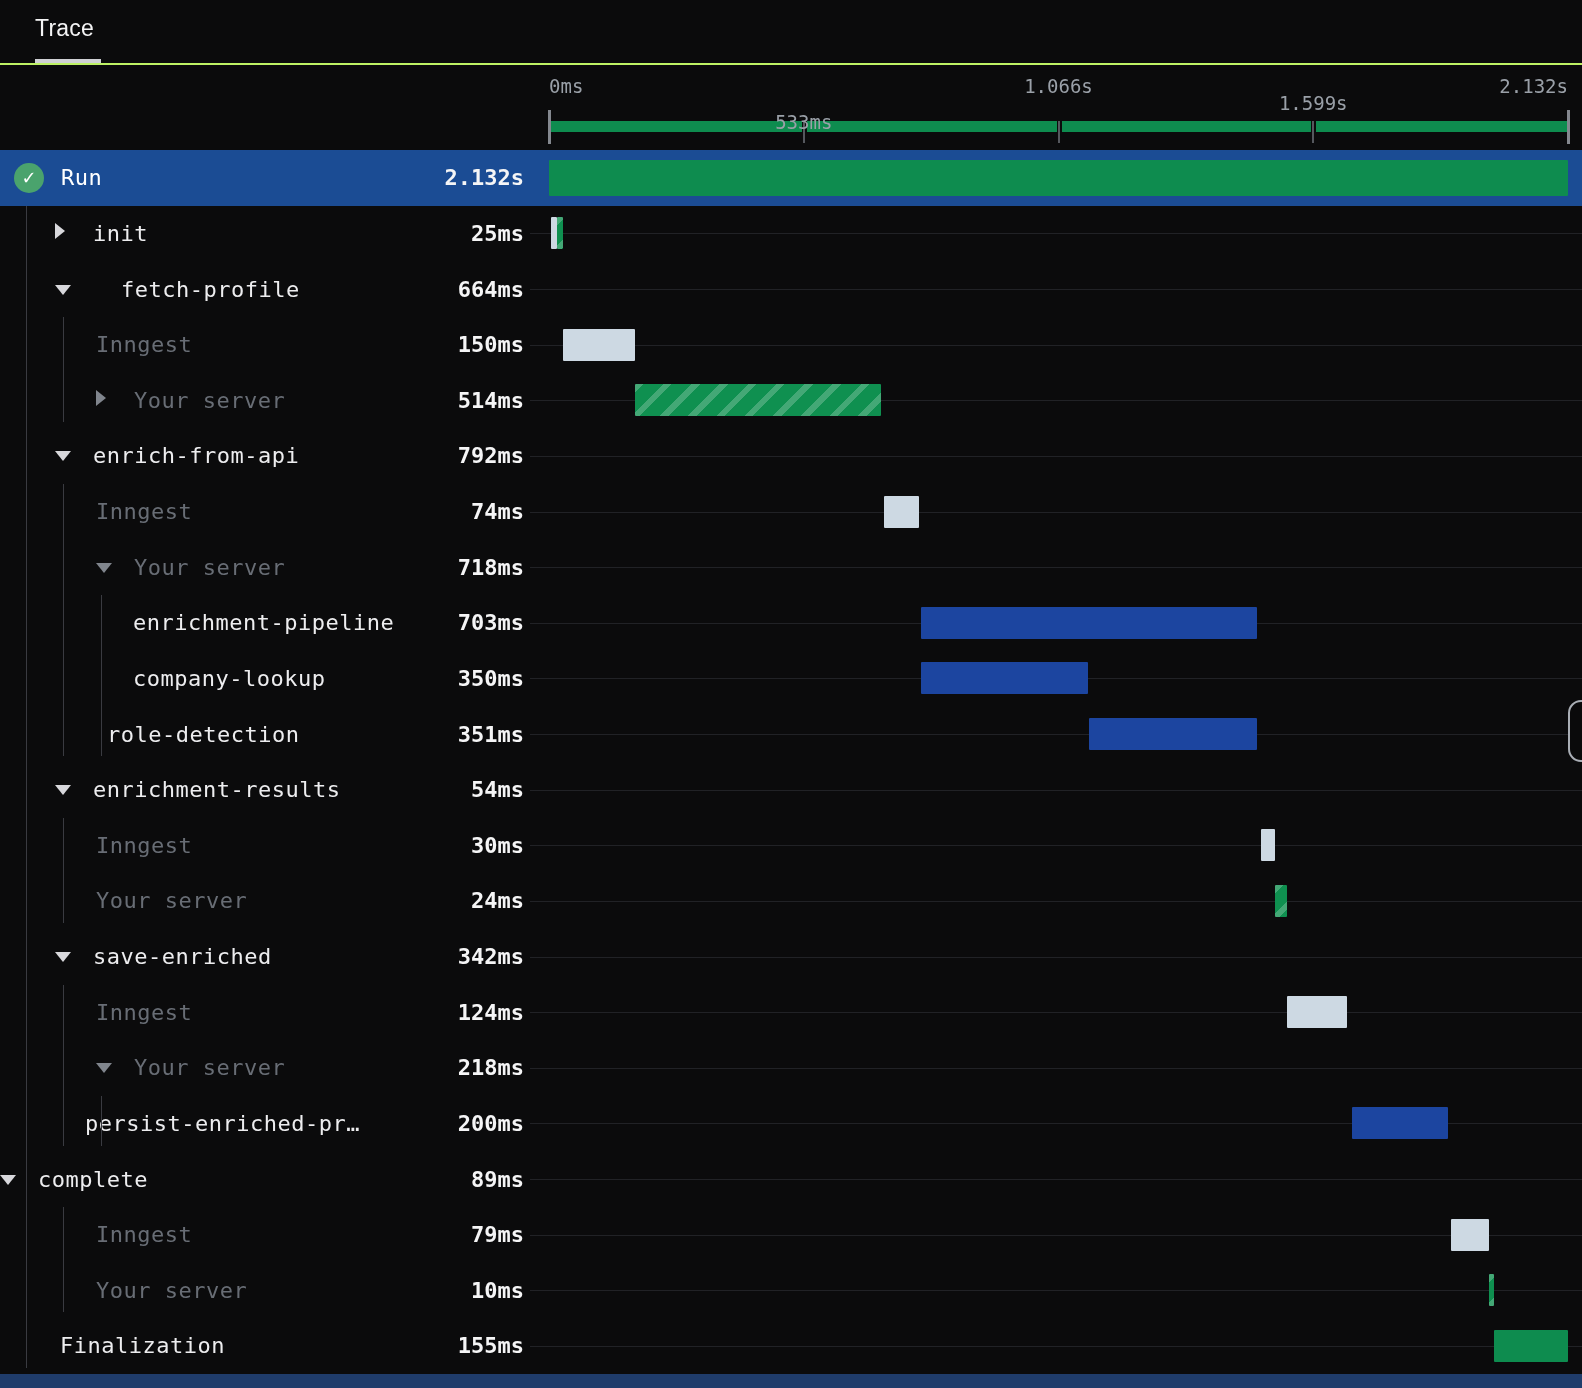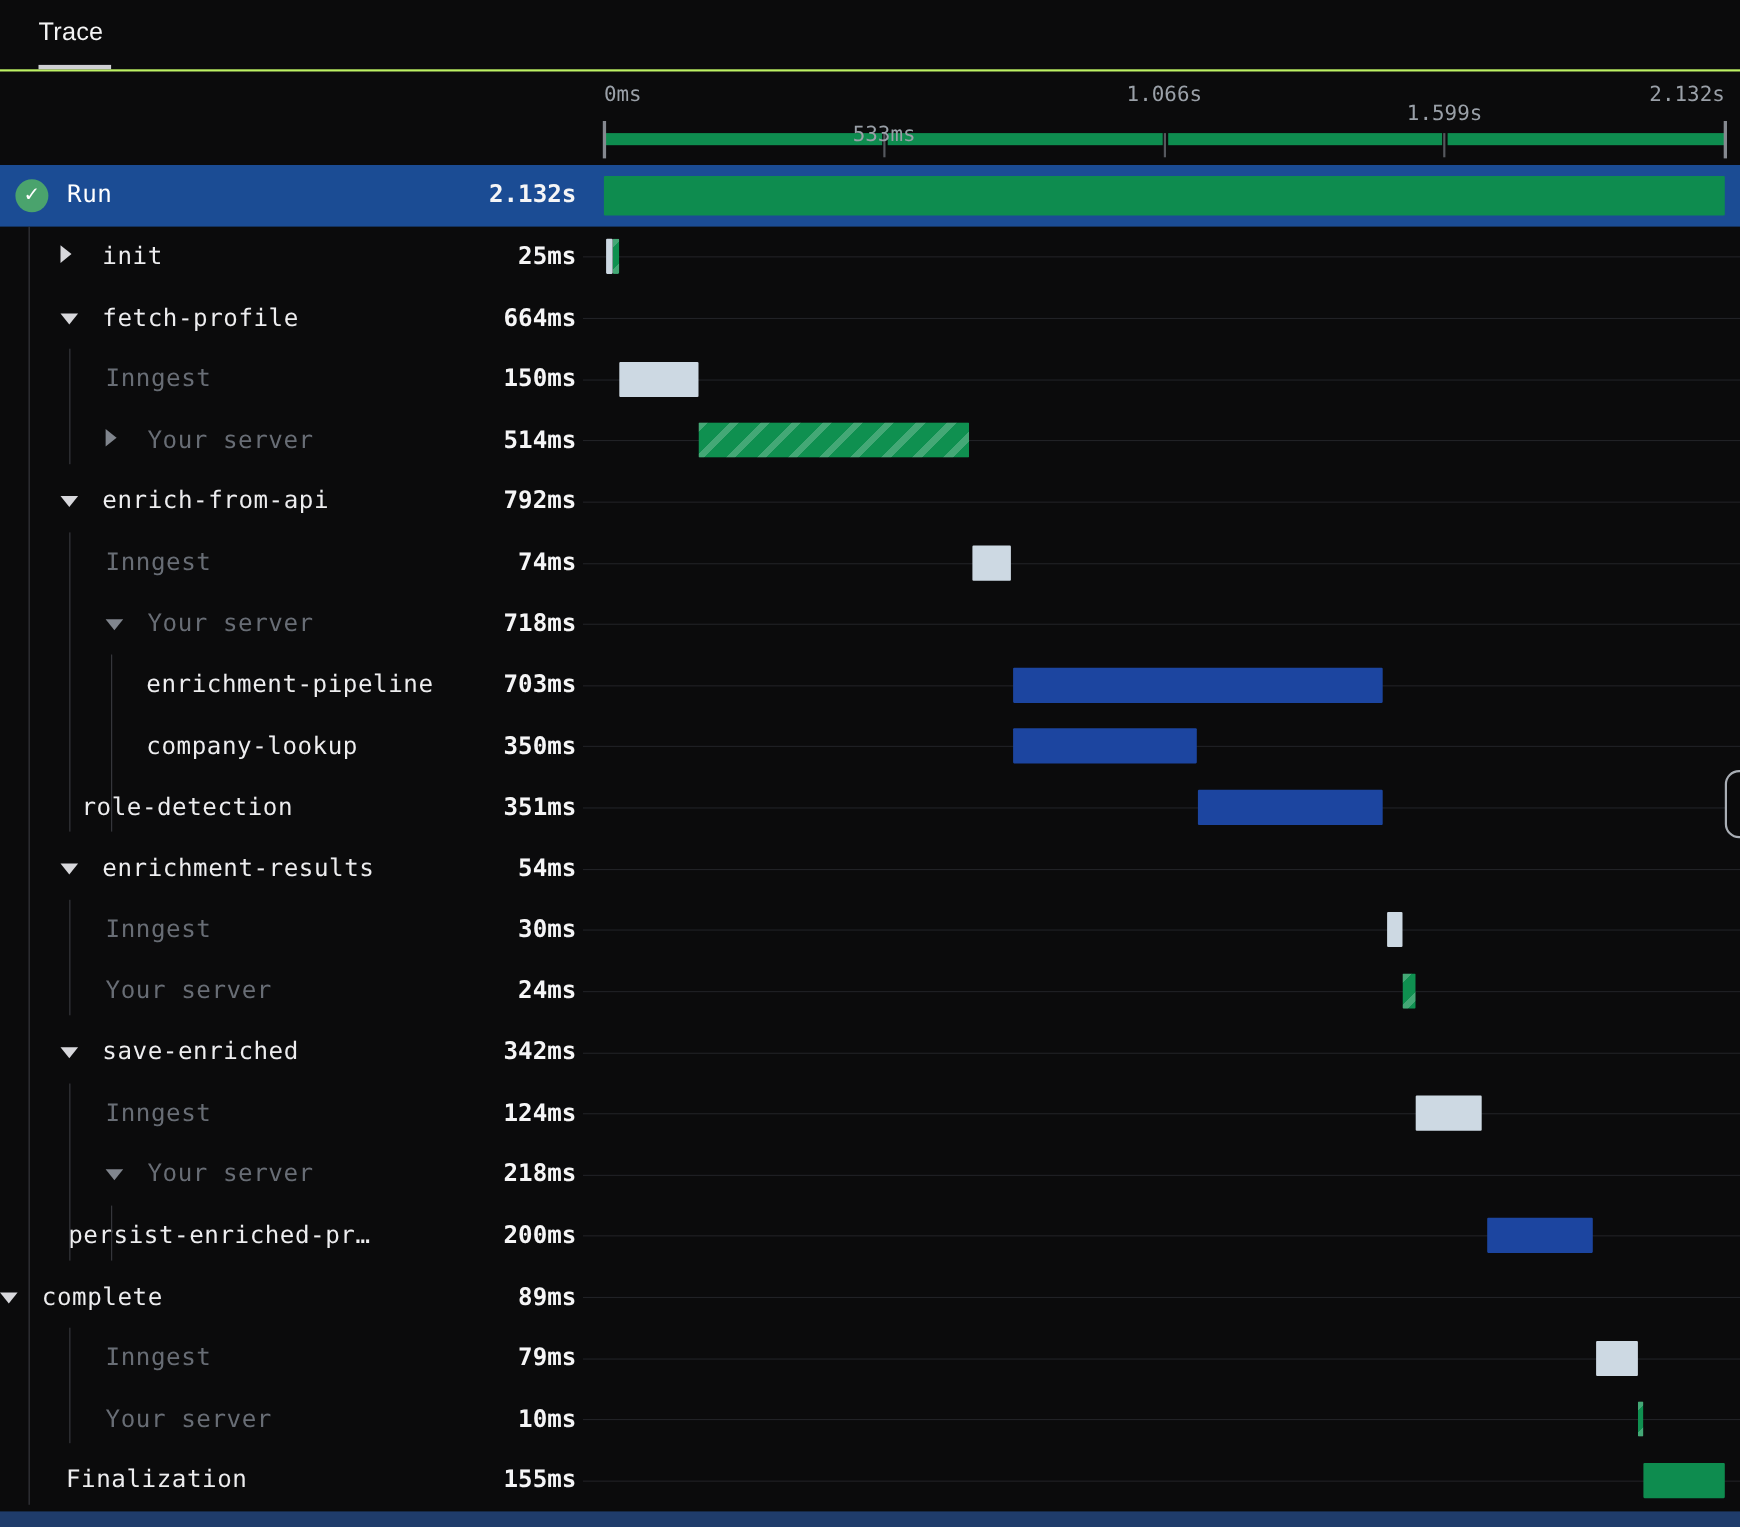--- a/index.html
+++ b/index.html
@@ -107,21 +107,21 @@
         <span class="lbl">init</span>
         <span class="dur">25ms</span>
       </div>
       <div class="track">
         <div class="bar bar-inngest" style="left: 0.234522%; width: 0.562852%;"></div>
         <div class="bar bar-server" style="left: 0.797373%; width: 0.609756%;"></div>
       </div>
     </div>
     <div class="row tone-white">
       <div class="row-line"></div>
-      <div class="left-cell" style="padding-left: 55px;">
+      <div class="left-cell" style="padding-left: 55px; gap: 28px;">
         <span class="arrow"><span class="arr-exp" style="display: inline-block;"></span></span>
         <span class="lbl">fetch-profile</span>
         <span class="dur">664ms</span>
       </div>
       <div class="track"></div>
     </div>
     <div class="row tone-gray">
       <div class="row-line"></div>
       <div class="left-cell" style="padding-left: 96px;">
         <span class="lbl">Inngest</span>
@@ -185,21 +185,21 @@
       <div class="left-cell" style="padding-left: 133px;">
         <span class="lbl">company-lookup</span>
         <span class="dur">350ms</span>
       </div>
       <div class="track">
         <div class="bar bar-step" style="left: 36.4916%; width: 16.4165%;"></div>
       </div>
     </div>
     <div class="row tone-white">
       <div class="row-line"></div>
-      <div class="left-cell" style="padding-left: 74px;">
+      <div class="left-cell" style="padding-left: 107px;">
         <span class="lbl">role-detection</span>
         <span class="dur">351ms</span>
       </div>
       <div class="track">
         <div class="bar bar-step" style="left: 53.0019%; width: 16.4634%;"></div>
       </div>
     </div>
     <div class="row tone-white">
       <div class="row-line"></div>
       <div class="left-cell" style="padding-left: 55px;">
@@ -252,21 +252,21 @@
       <div class="row-line"></div>
       <div class="left-cell" style="padding-left: 96px;">
         <span class="arrow"><span class="arr-exp" style="display: inline-block;"></span></span>
         <span class="lbl">Your server</span>
         <span class="dur">218ms</span>
       </div>
       <div class="track"></div>
     </div>
     <div class="row tone-white">
       <div class="row-line"></div>
-      <div class="left-cell" style="padding-left: 62px;">
+      <div class="left-cell" style="padding-left: 85px;">
         <span class="lbl">persist-enriched-pr…</span>
         <span class="dur">200ms</span>
       </div>
       <div class="track">
         <div class="bar bar-step" style="left: 78.7992%; width: 9.38086%;"></div>
       </div>
     </div>
     <div class="row tone-white">
       <div class="row-line"></div>
       <div class="left-cell" style="">

